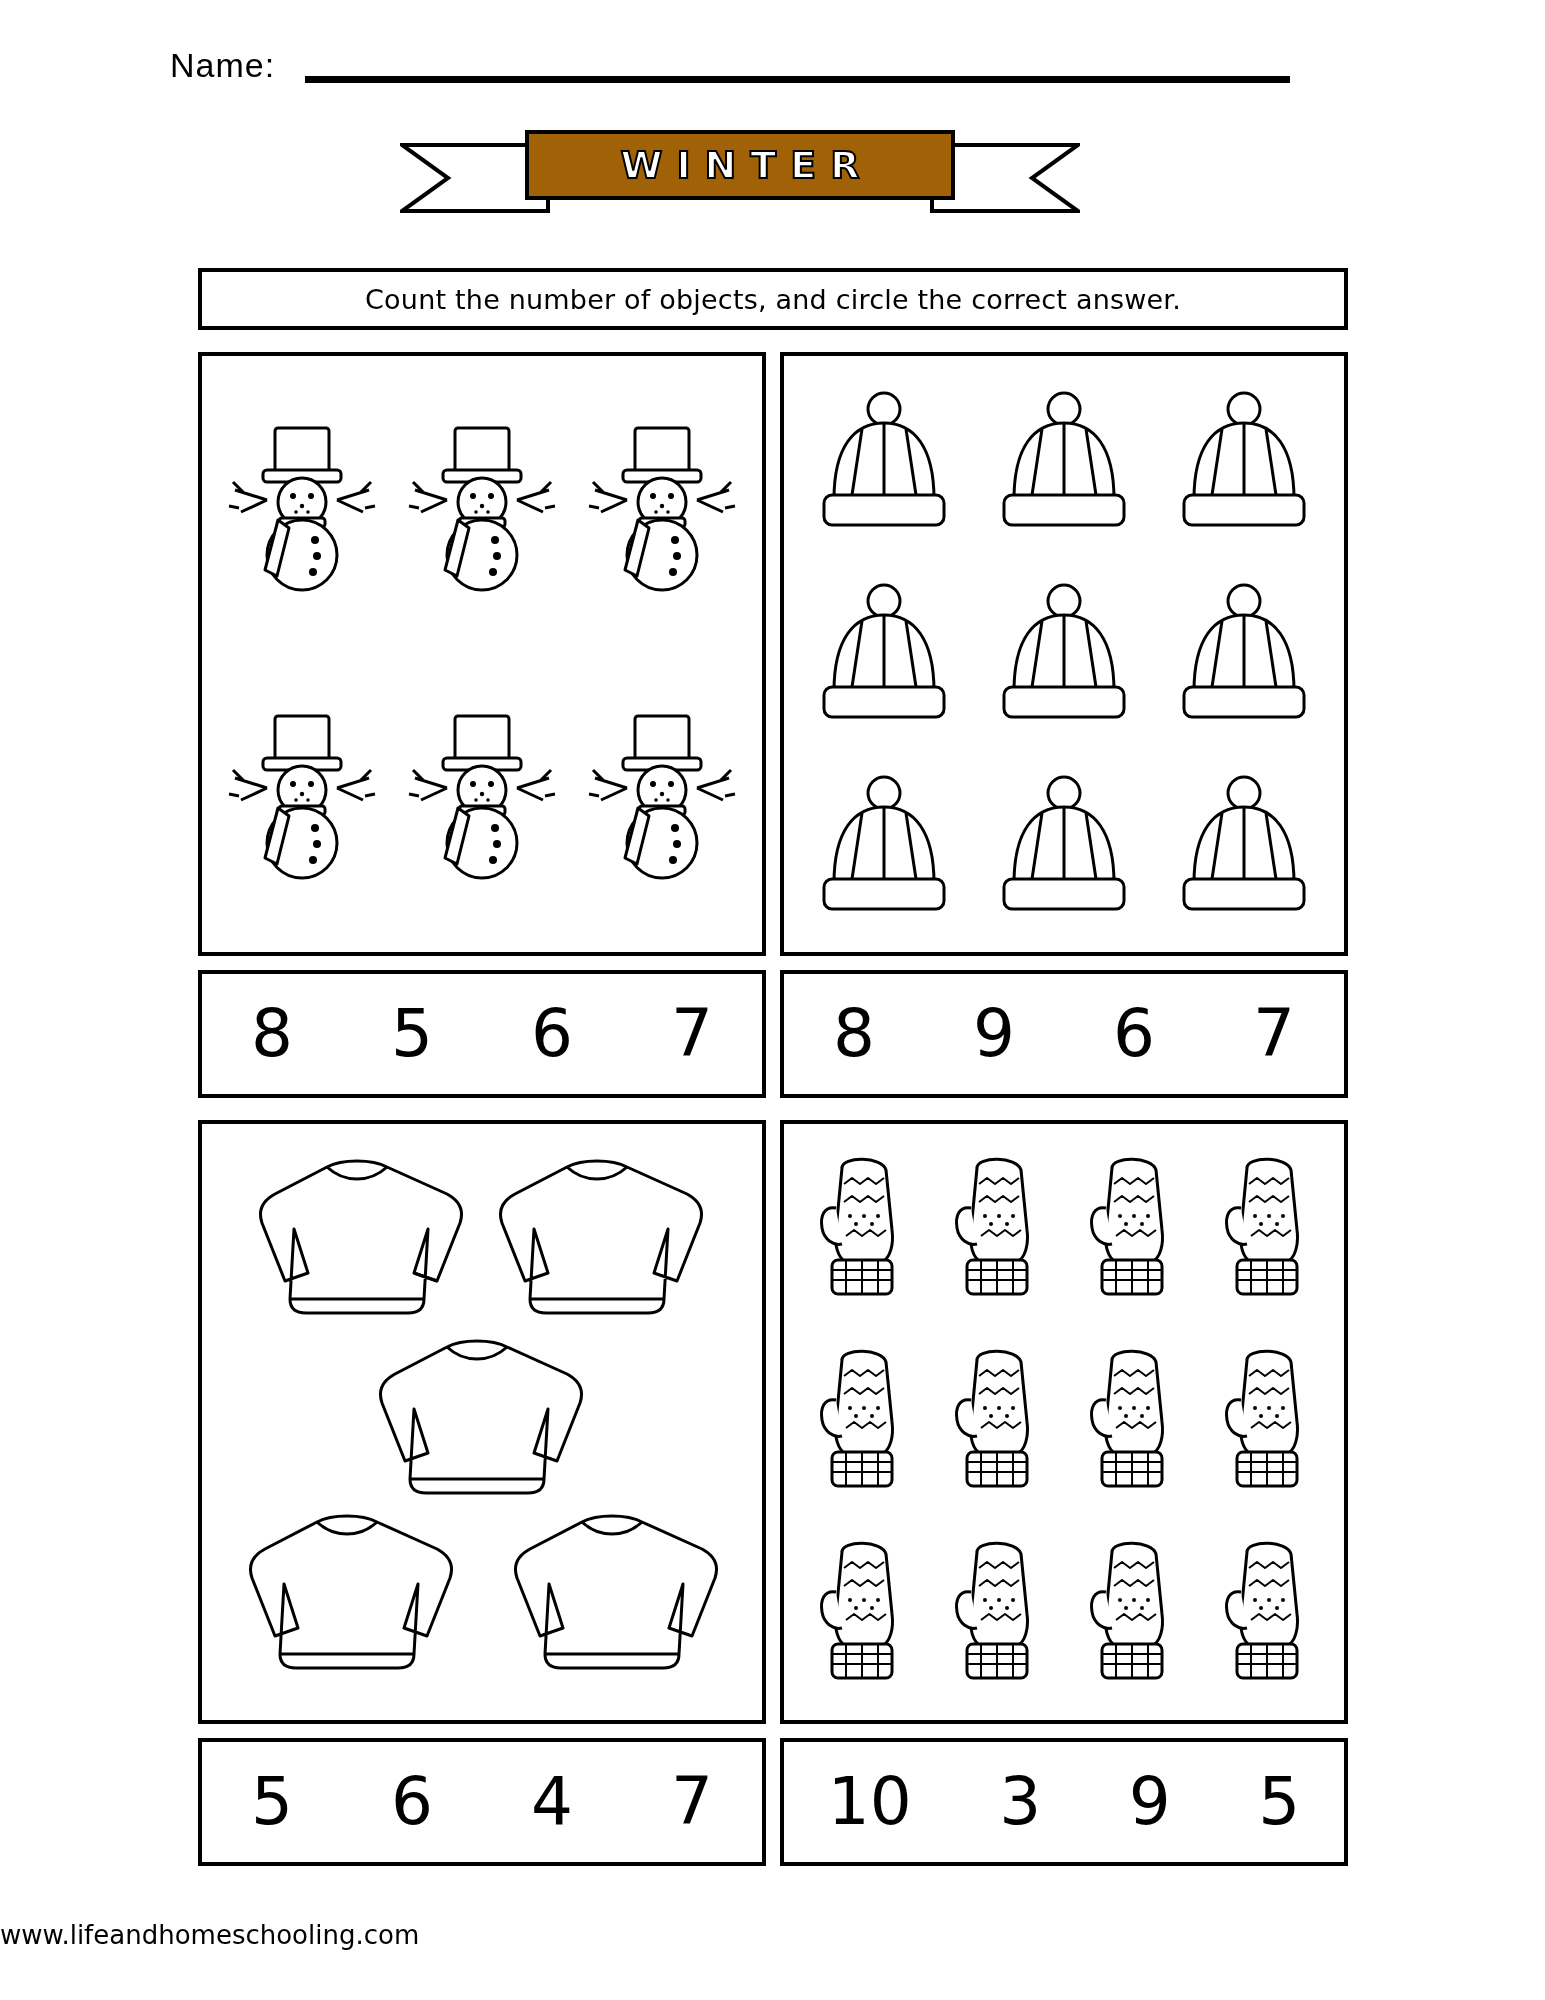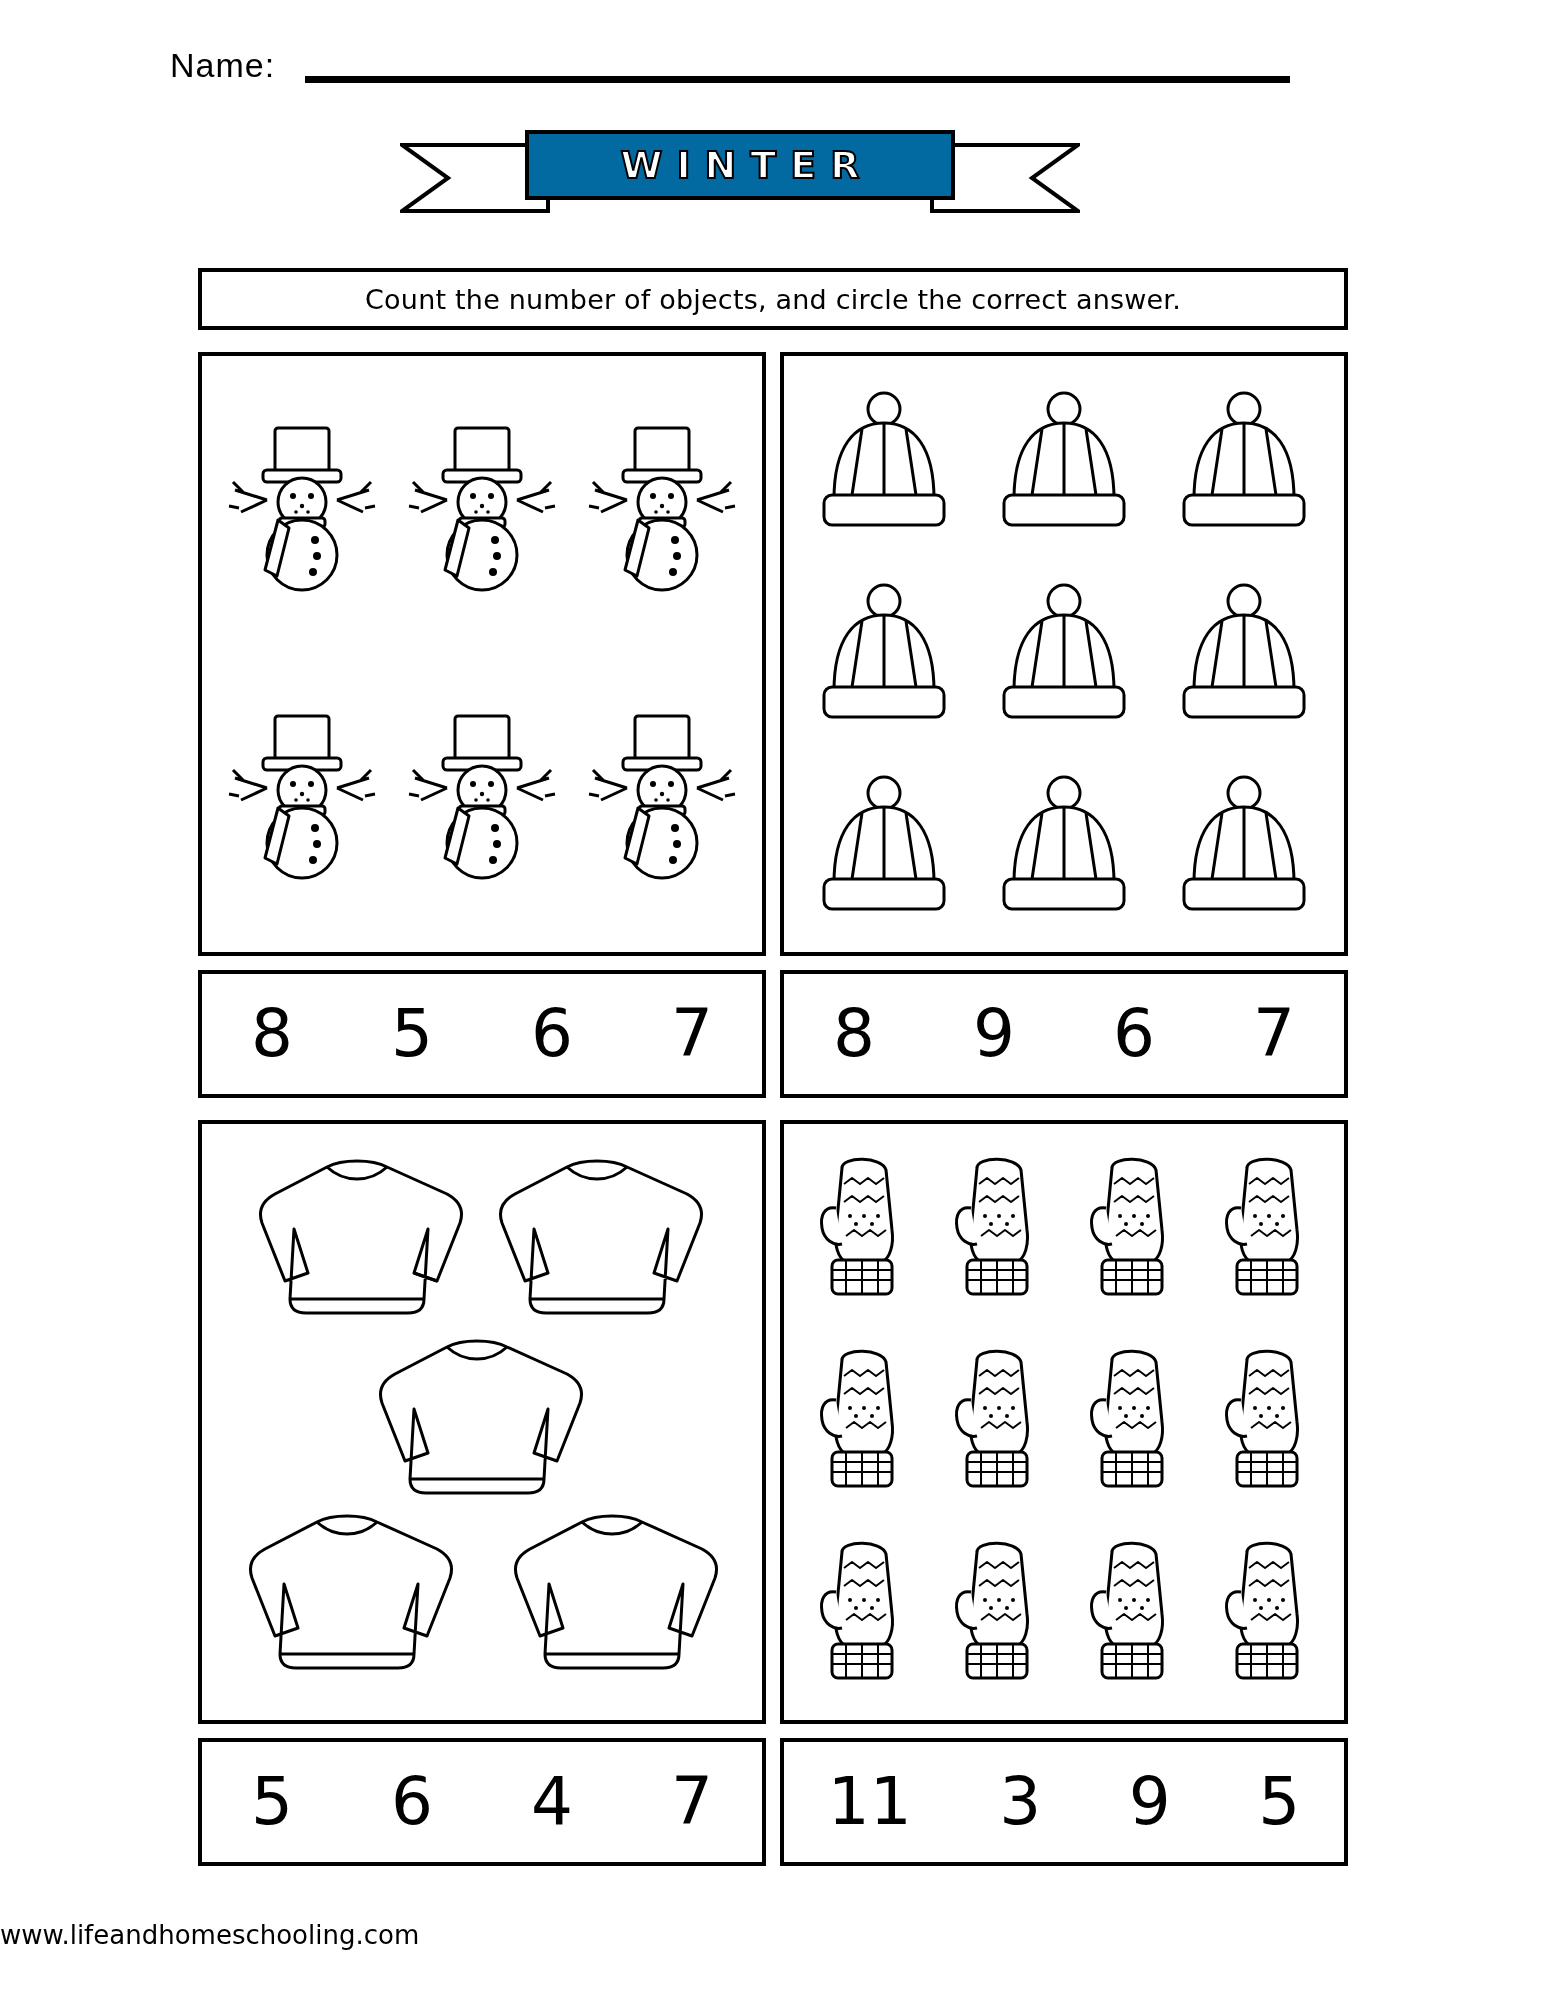--- a/index.html
+++ b/index.html
@@ -49,21 +49,21 @@
     height: 90px;
   }
   .banner-center {
     position: absolute;
     left: 125px;
     top: 0;
     width: 430px;
     height: 70px;
     border: 4px solid #000;
     box-sizing: border-box;
-    background: #0369a1;
+    background: #a16207;
     display: flex;
     align-items: center;
     justify-content: center;
     z-index: 3;
   }
   .banner-title {
     font-size: 38px;
     font-weight: bold;
     letter-spacing: 14px;
     text-indent: 14px;
@@ -766,21 +766,21 @@
                   <circle cx="52" cy="66" r="2"></circle>
                   <circle cx="66" cy="66" r="2"></circle>
                 <circle cx="44" cy="74" r="2"></circle>
                   <circle cx="60" cy="74" r="2"></circle>
               </g>
             </svg>
           </div>
         </div>
       </div>
       <div class="answers-box">
-        <span class="answer">11</span>
+        <span class="answer">10</span>
         <span class="answer">3</span>
         <span class="answer">9</span>
         <span class="answer">5</span>
       </div>
     </div>
   </div>
 </div>
 
 <div class="footer">www.lifeandhomeschooling.com</div>
 

